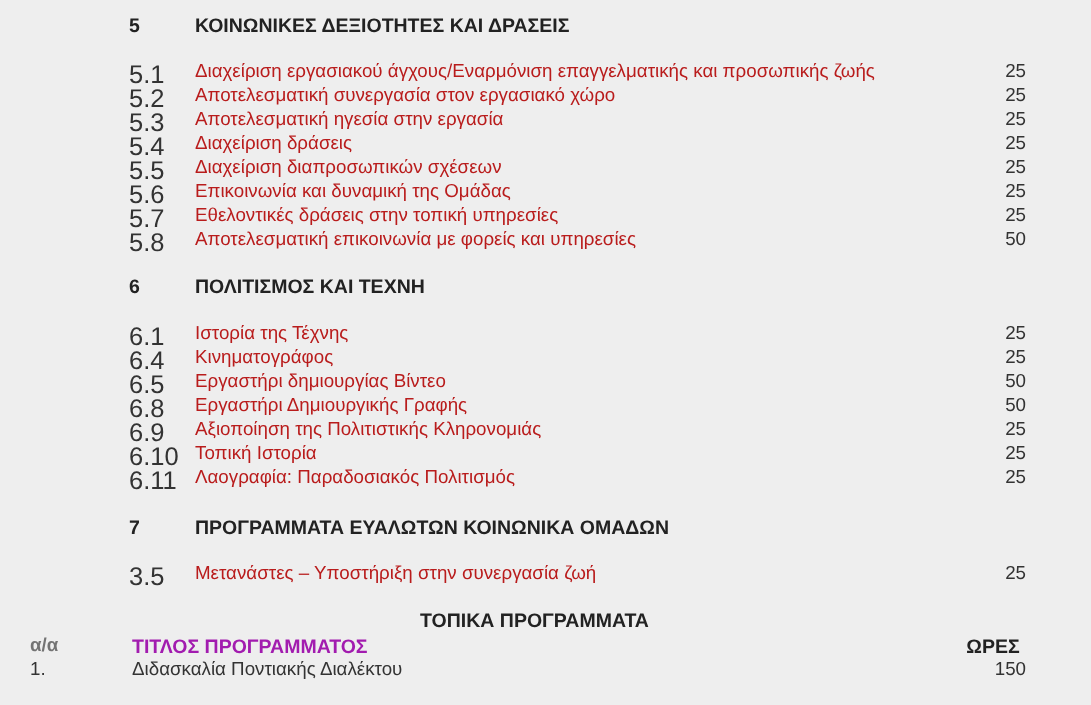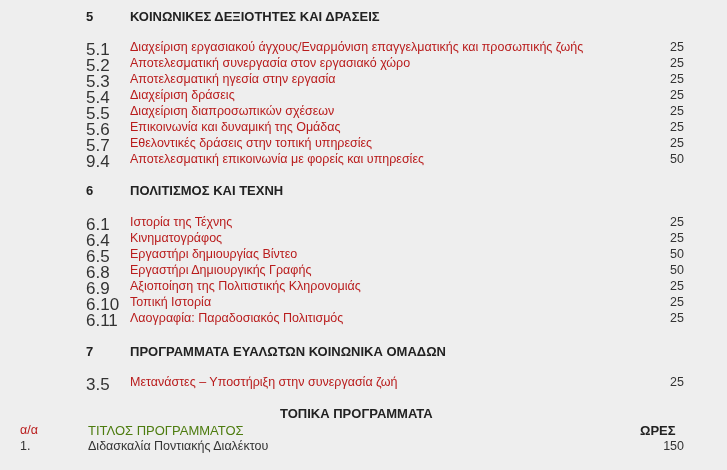--- a/index.html
+++ b/index.html
@@ -10,23 +10,23 @@
     color: #222;
     position: relative;
   }
   .abs { position: absolute; white-space: nowrap; }
   .sec-num { left: 86px; font-weight: bold; font-size: 13px; color: #222; }
   .sec-title { left: 130px; font-weight: bold; font-size: 13px; color: #222; }
   .item-num { left: 86px; font-size: 17px; color: #333; }
   .item-title { left: 130px; font-size: 12.5px; color: #b91c1c; }
   .item-hours { left: 640px; width: 44px; text-align: right; font-size: 12.5px; color: #333; }
   .local-heading { left: 280px; font-weight: bold; font-size: 13px; color: #222; }
-  .col-aa { left: 20px; font-size: 12.5px; color: #b91c1c; }
-  .col-title { left: 88px; font-weight: normal; font-size: 13px; color: #4d7c0f; }
-  .col-hours { left: 640px; width: 44px; text-align: left; font-weight: bold; font-size: 13px; color: #222; }
+  .col-aa { left: 20px; font-size: 12.5px; color: #737373; font-weight: bold; }
+  .col-title { left: 88px; font-weight: bold; font-size: 13px; color: #a21caf; }
+  .col-hours { left: 640px; width: 44px; text-align: center; font-weight: bold; font-size: 13px; color: #222; }
   .row-num { left: 20px; font-size: 12.5px; color: #333; }
   .row-title { left: 88px; font-size: 12.5px; color: #333; }
   .row-hours { left: 640px; width: 44px; text-align: right; font-size: 12.5px; color: #333; }
 </style>
 </head>
 <body>
 
 <div>
   <span class="abs sec-num" style="top:9px">5</span>
   <span class="abs sec-title" style="top:9px">ΚΟΙΝΩΝΙΚΕΣ ΔΕΞΙΟΤΗΤΕΣ ΚΑΙ ΔΡΑΣΕΙΣ</span>
@@ -60,21 +60,21 @@
     <span class="abs item-num" style="top:120px">5.6</span>
     <span class="abs item-title" style="top:120px">Επικοινωνία και δυναμική της Ομάδας</span>
     <span class="abs item-hours" style="top:120px">25</span>
   </div>
   <div>
     <span class="abs item-num" style="top:136px">5.7</span>
     <span class="abs item-title" style="top:136px">Εθελοντικές δράσεις στην τοπική υπηρεσίες</span>
     <span class="abs item-hours" style="top:136px">25</span>
   </div>
   <div>
-    <span class="abs item-num" style="top:152px">9.4</span>
+    <span class="abs item-num" style="top:152px">5.8</span>
     <span class="abs item-title" style="top:152px">Αποτελεσματική επικοινωνία με φορείς και υπηρεσίες</span>
     <span class="abs item-hours" style="top:152px">50</span>
   </div>
 </div>
 
 <div>
   <span class="abs sec-num" style="top:183px">6</span>
   <span class="abs sec-title" style="top:183px">ΠΟΛΙΤΙΣΜΟΣ ΚΑΙ ΤΕΧΝΗ</span>
 
   <div>

